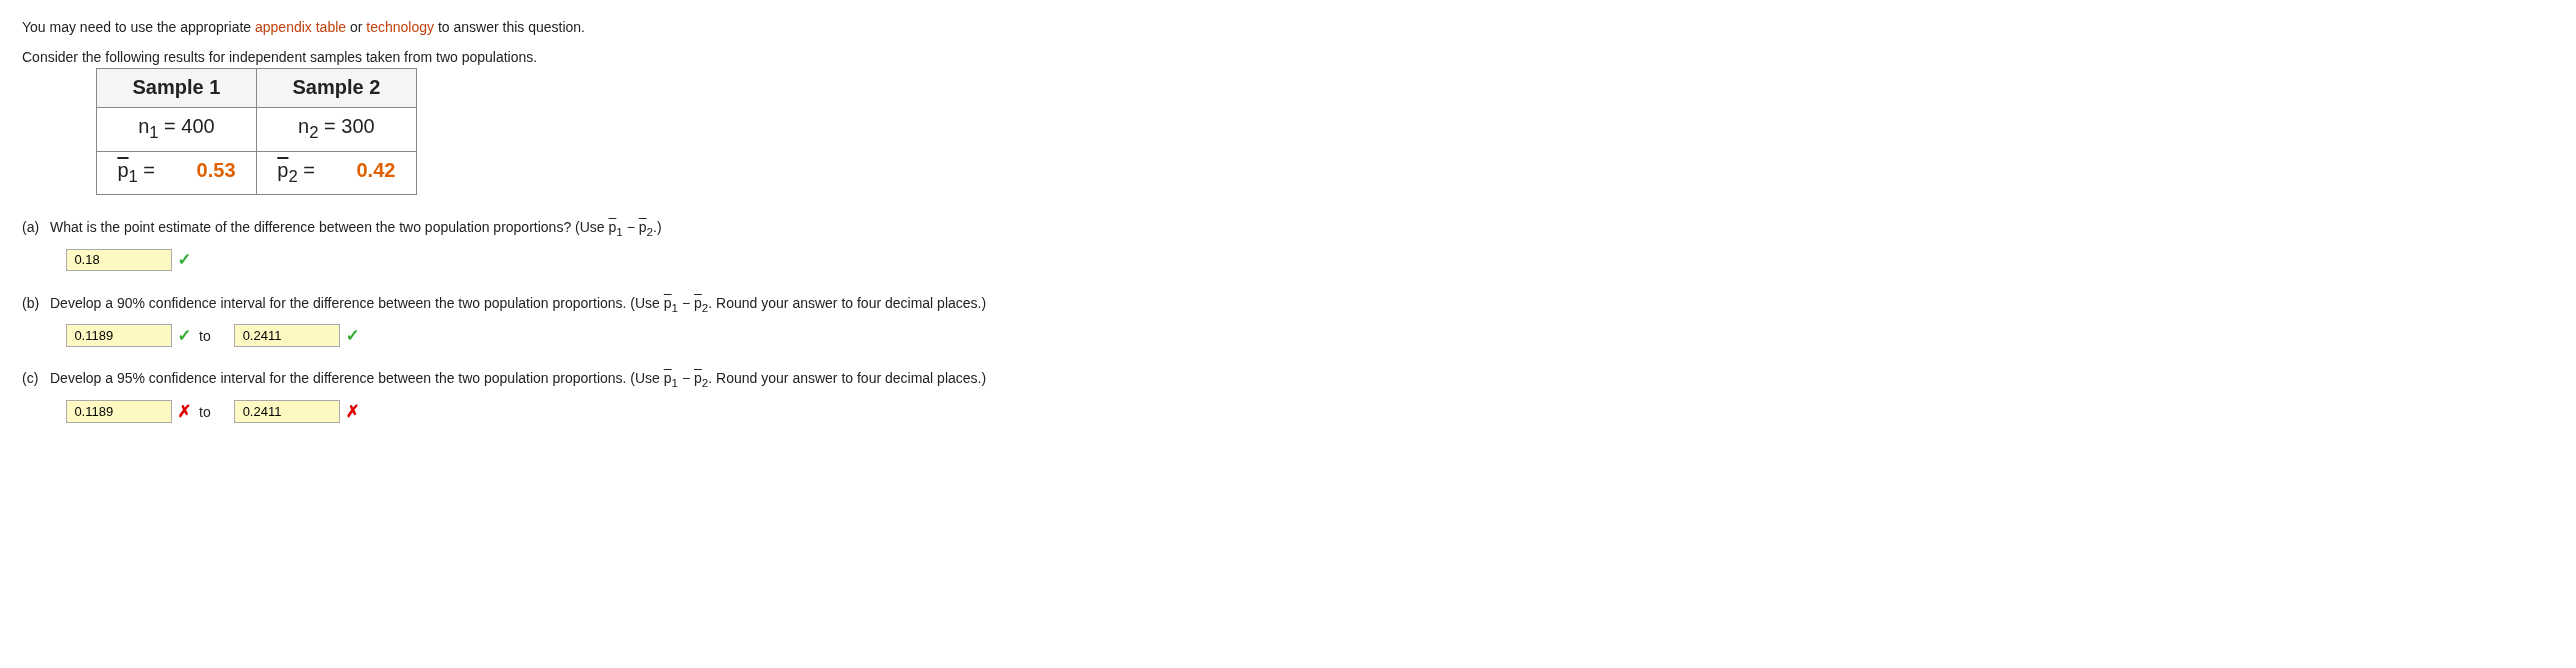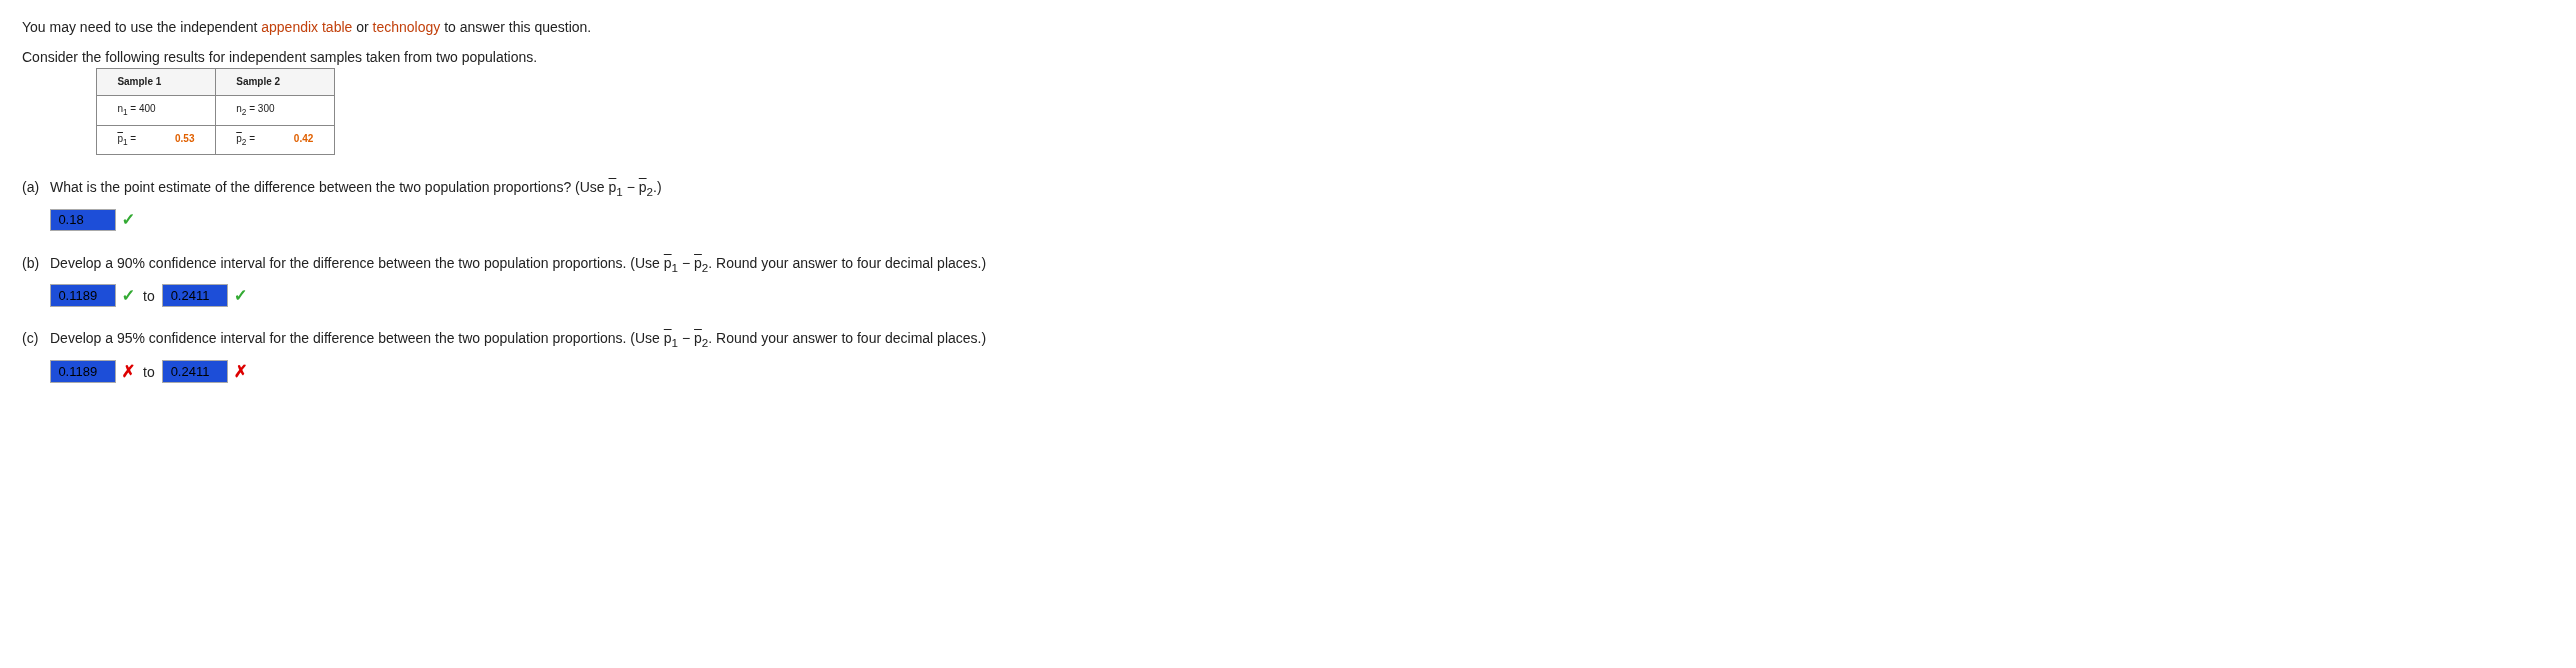--- a/index.html
+++ b/index.html
@@ -21,22 +21,22 @@
       line-height: 1.5;
     }
     table.sample-table {
       border-collapse: collapse;
       margin-left: 74px;
       margin-bottom: 20.4px;
     }
     table.sample-table th, table.sample-table td {
       border: 0.9px solid #888;
       padding: 7.4px 20.4px;
-      text-align: left;
-      font-size: 10px;
+      text-align: center;
+      font-size: 20px;
     }
     table.sample-table th {
       font-weight: bold;
       background: #f5f5f5;
     }
     .orange { color: #e06000; font-weight: bold; padding-left: 36px; }
     .part {
       margin-bottom: 20.4px;
     }
     .part-label {
@@ -55,22 +55,23 @@
     .answer-row {
       display: flex;
       align-items: center;
       margin-left: 28px;
       gap: 5.6px;
     }
     .answer-box {
       border: 0.9px solid #aaa;
       padding: 2.8px 7.4px;
       font-size: 13px;
-      width: 66px;
-      background: #1d4ed8;
+      width: 106px;
+      background: #fef9c3;
+      margin-left: 16px;
     }
     .check-green {
       color: #3a3;
       font-size: 16.7px;
       font-weight: bold;
     }
     .cross-red {
       color: #d00;
       font-size: 16.7px;
       font-weight: bold;
@@ -81,21 +82,21 @@
       text-align: right;
     }
     .overline {
       text-decoration: overline;
     }
   </style>
 </head>
 <body>
 
 <p class="intro-line">
-  <span>You may need to use the independent </span><a href="#">appendix table</a><span> or </span><a href="#">technology</a><span> to answer this question.</span>
+  <span>You may need to use the appropriate </span><a href="#">appendix table</a><span> or </span><a href="#">technology</a><span> to answer this question.</span>
 </p>
 
 <p class="consider-line">Consider the following results for independent samples taken from two populations.</p>
 
 <table class="sample-table">
   <thead>
     <tr>
       <th>Sample 1</th>
       <th>Sample 2</th>
     </tr>

